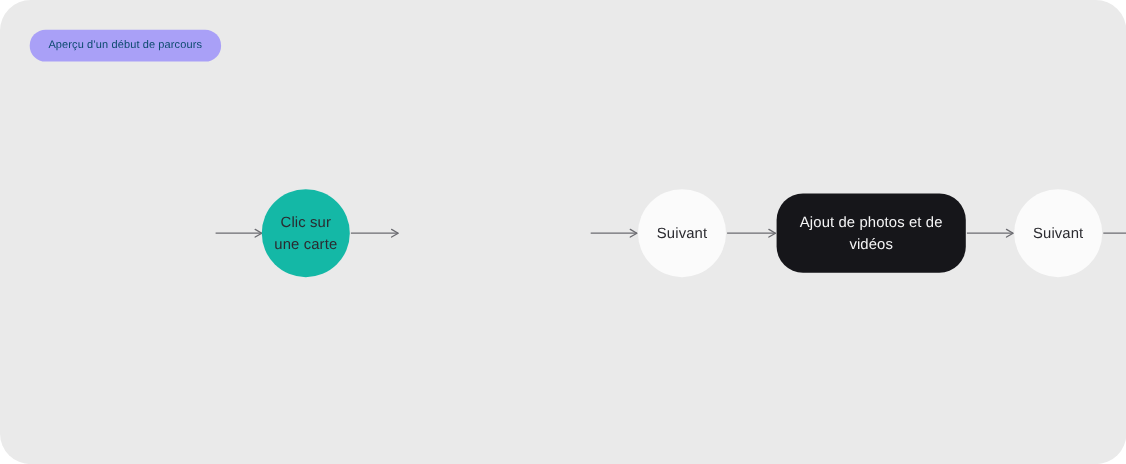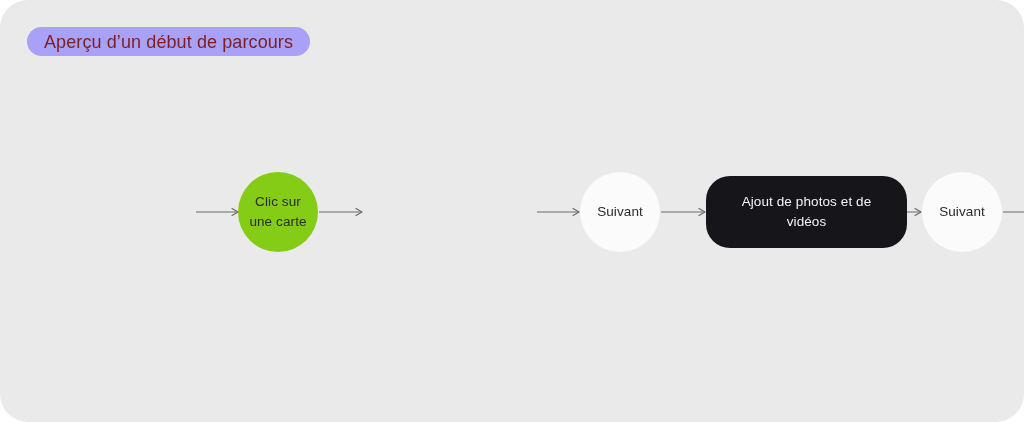--- a/index.html
+++ b/index.html
@@ -31,23 +31,23 @@
     top: 27px;
     height: 29px;
     padding: 0 17px;
     display: flex;
     align-items: center;
     background: #a9a0f7;
     border-radius: 15px;
     box-sizing: border-box;
   }
   #badge .badge-label {
-    font-size: 18px;
+    font-size: 10px;
     line-height: 1;
-    color: #7f1d1d;
+    color: #0c4a6e;
     letter-spacing: 0.1px;
     white-space: nowrap;
   }
 
   
   #flow {
     position: absolute;
     left: 0;
     top: 0;
     width: 1024px;
@@ -135,27 +135,27 @@
         <svg width="42" height="10" viewBox="0 0 42 10">
           <line x1="0" y1="5" x2="42" y2="5" stroke="#6b6b70" stroke-width="1.2"></line>
           <path d="M36 1.5 L42 5 L36 8.5" fill="none" stroke="#6b6b70" stroke-width="1.2" stroke-linecap="round" stroke-linejoin="round"></path>
         </svg>
       </div>
       <div class="connector" style="left: 1003px; top: 207px; width: 21px;">
         <svg width="21" height="10" viewBox="0 0 21 10">
           <line x1="0" y1="5" x2="21" y2="5" stroke="#6b6b70" stroke-width="1.2"></line>
         </svg>
       </div>
-      <div class="node state" style="left: 238px; top: 172px; width: 80px; height: 80px; background: #84cc16;">
+      <div class="node state" style="left: 238px; top: 172px; width: 80px; height: 80px; background: #14b8a6;">
         <span class="node-label" style="color: rgb(43, 43, 48);">Clic sur une carte</span>
       </div>
       <div class="node state" style="left: 580px; top: 172px; width: 80px; height: 80px; background: rgb(251, 251, 251);">
         <span class="node-label" style="color: rgb(43, 43, 48);">Suivant</span>
       </div>
-      <div class="node step" style="left: 706px; top: 176px; width: 201px; height: 72px; background: rgb(22, 22, 26);">
+      <div class="node step" style="left: 706px; top: 176px; width: 172px; height: 72px; background: rgb(22, 22, 26);">
         <span class="node-label" style="color: rgb(244, 244, 245);">Ajout de photos et de vidéos</span>
       </div>
       <div class="node state" style="left: 922px; top: 172px; width: 80px; height: 80px; background: rgb(251, 251, 251);">
         <span class="node-label" style="color: rgb(43, 43, 48);">Suivant</span>
       </div>
     </div>
 
 </div>
 
 </body></html>

